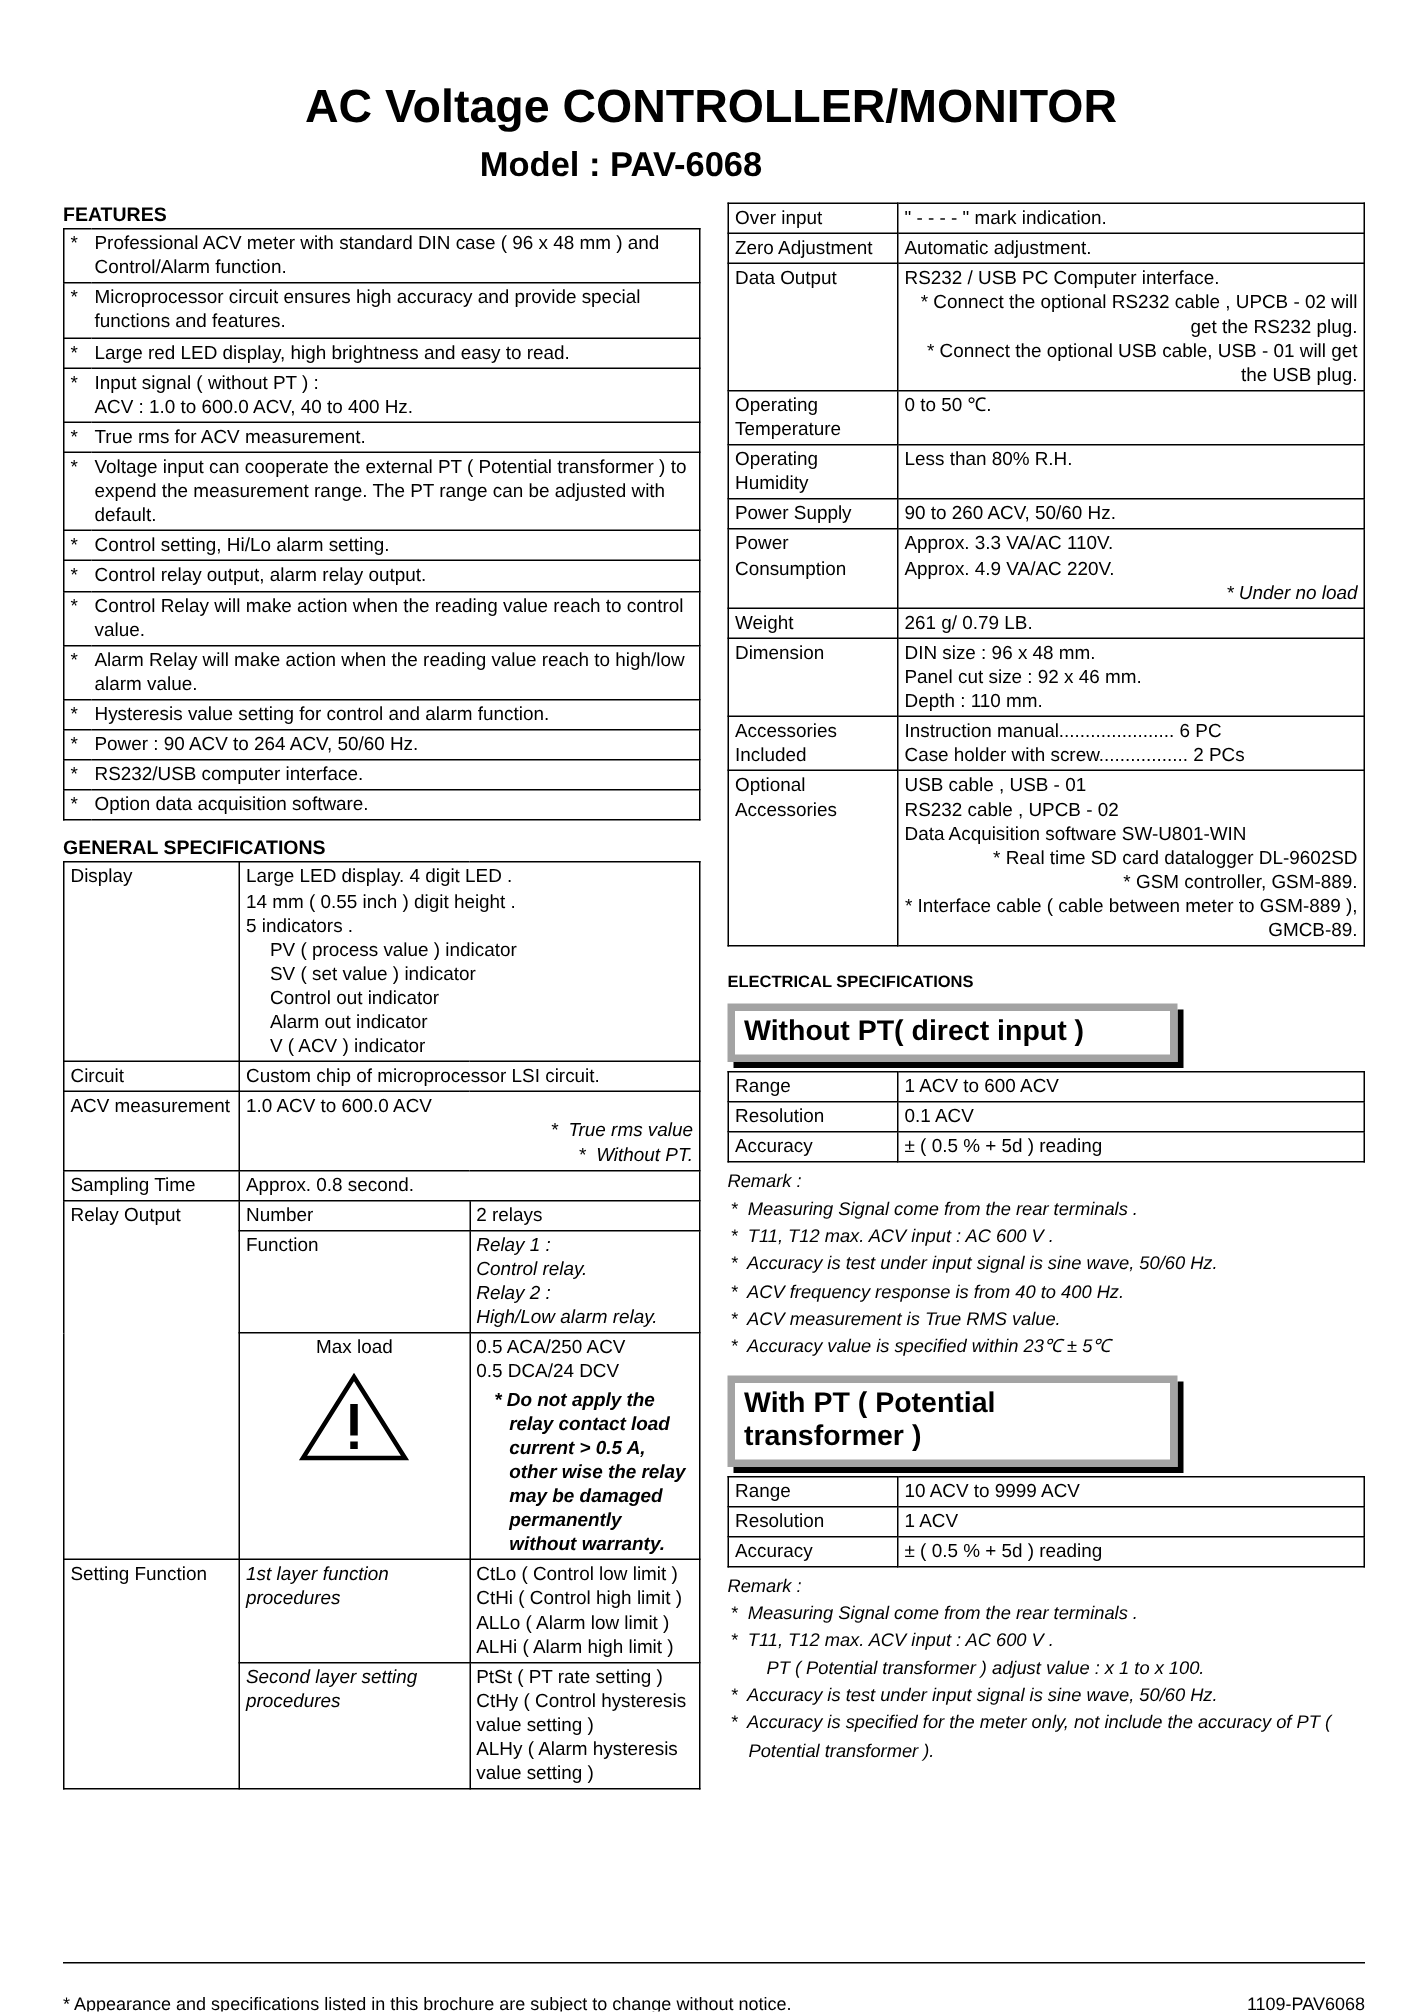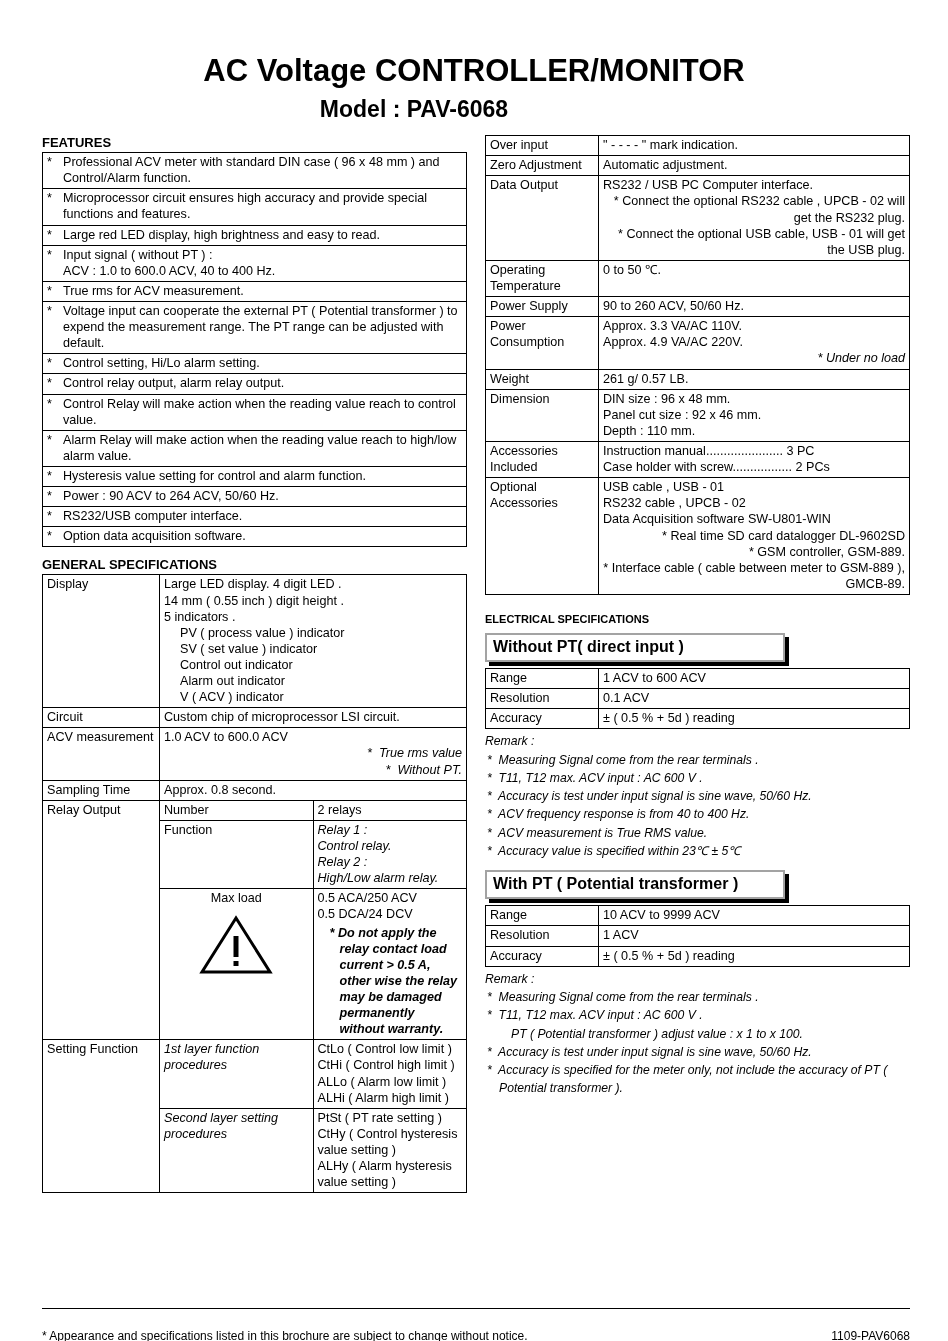--- a/index.html
+++ b/index.html
@@ -93,23 +93,23 @@
   svg.tri-svg { display: block; margin: 8px auto 2px auto; }
 
   .elec-head {
     font-size: 11px;
     font-weight: bold;
     margin-top: 18px;
     margin-bottom: 8px;
   }
   .banner {
     position: relative;
-    border: 2px solid #a3a3a3;
+    border: 5px solid #a3a3a3;
     font-weight: bold;
-    font-size: 16px;
+    font-size: 19px;
     padding: 3px 6px 4px 6px;
     margin-bottom: 6px;
     background: #fff;
     box-shadow: 4px 4px 0 #000;
     width: 300px;
     box-sizing: border-box;
   }
   .remark {
     font-size: 12.2px;
     font-style: italic;
@@ -320,47 +320,51 @@
               <span>RS232 / USB PC Computer interface.</span>
               <span class="star-line">*&nbsp;<span>Connect the optional RS232 cable , UPCB - 02 will get the RS232 plug.</span></span>
               <span class="star-line">*&nbsp;<span>Connect the optional USB cable, USB - 01 will get the USB plug.</span></span>
             </td>
           </tr>
           <tr>
             <td class="lbl-r">Operating Temperature</td>
             <td>0 to 50 ℃.</td>
           </tr>
           <tr>
+            <td class="lbl-r">Operating Humidity</td>
+            <td>Less than 80% R.H.</td>
+          </tr>
+          <tr>
             <td class="lbl-r">Power Supply</td>
             <td>90 to 260 ACV, 50/60 Hz.</td>
           </tr>
           <tr>
             <td class="lbl-r">Power Consumption</td>
             <td>
               <span>Approx. 3.3 VA/AC 110V.</span><br>
               <span>Approx. 4.9 VA/AC 220V.</span>
               <span class="star-line ital" style="padding-left:24px;">*&nbsp;<span>Under no load</span></span>
             </td>
           </tr>
           <tr>
             <td class="lbl-r">Weight</td>
-            <td>261 g/ 0.57 LB.</td>
+            <td>261 g/ 0.79 LB.</td>
           </tr>
           <tr>
             <td class="lbl-r">Dimension</td>
             <td>
               <span>DIN size : 96 x 48 mm.</span><br>
               <span>Panel cut size : 92 x 46 mm.</span><br>
               <span>Depth  : 110 mm.</span>
             </td>
           </tr>
           <tr>
             <td class="lbl-r">Accessories Included</td>
             <td>
-              <span>Instruction manual...................... 3 PC</span><br>
+              <span>Instruction manual...................... 6 PC</span><br>
               <span>Case holder with screw................. 2 PCs</span>
             </td>
           </tr>
           <tr>
             <td class="lbl-r">Optional Accessories</td>
             <td>
               <span>USB cable , USB - 01</span><br>
               <span>RS232 cable , UPCB - 02</span><br>
               <span>Data Acquisition software SW-U801-WIN</span>
               <span class="star-line">*&nbsp;<span>Real time SD card datalogger DL-9602SD</span></span>

